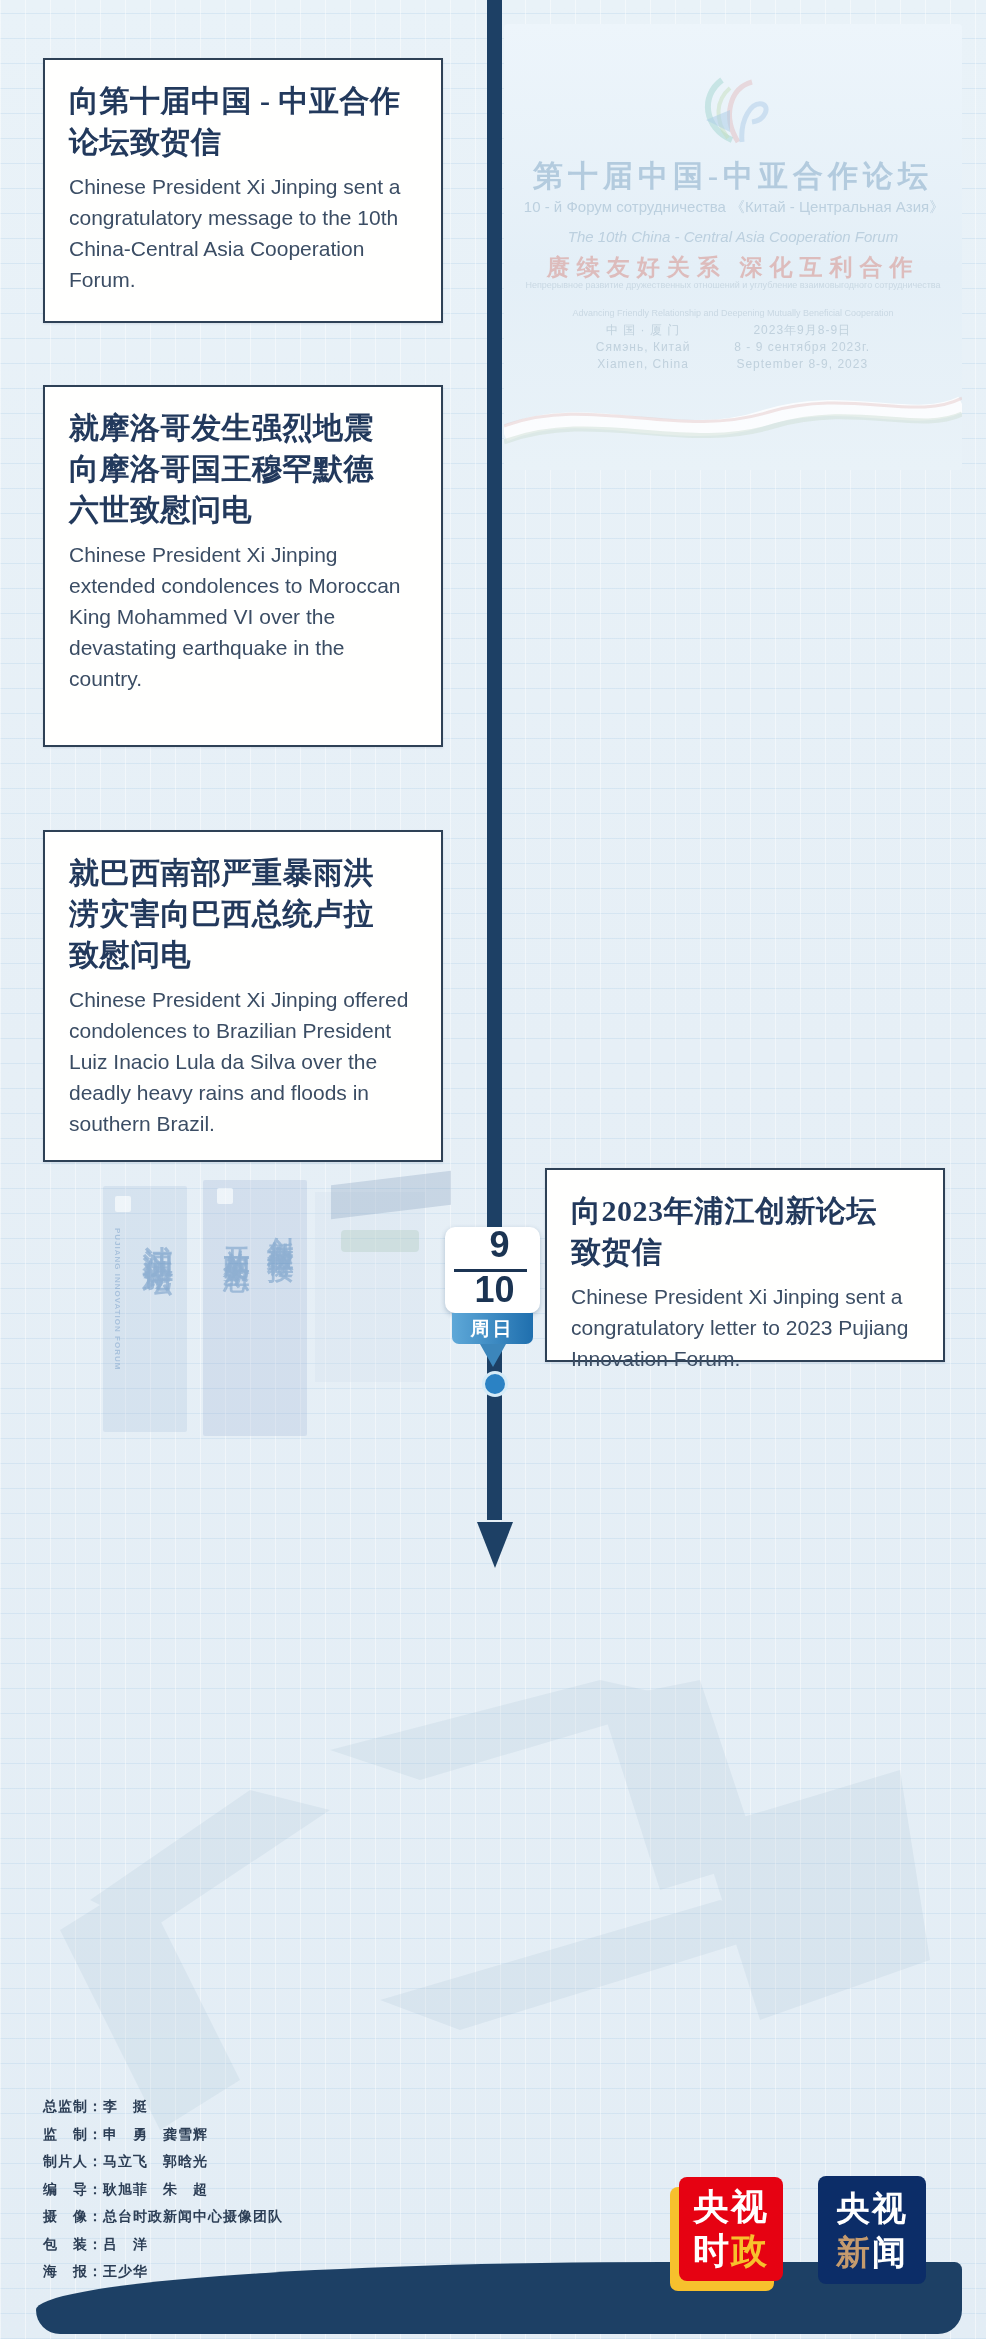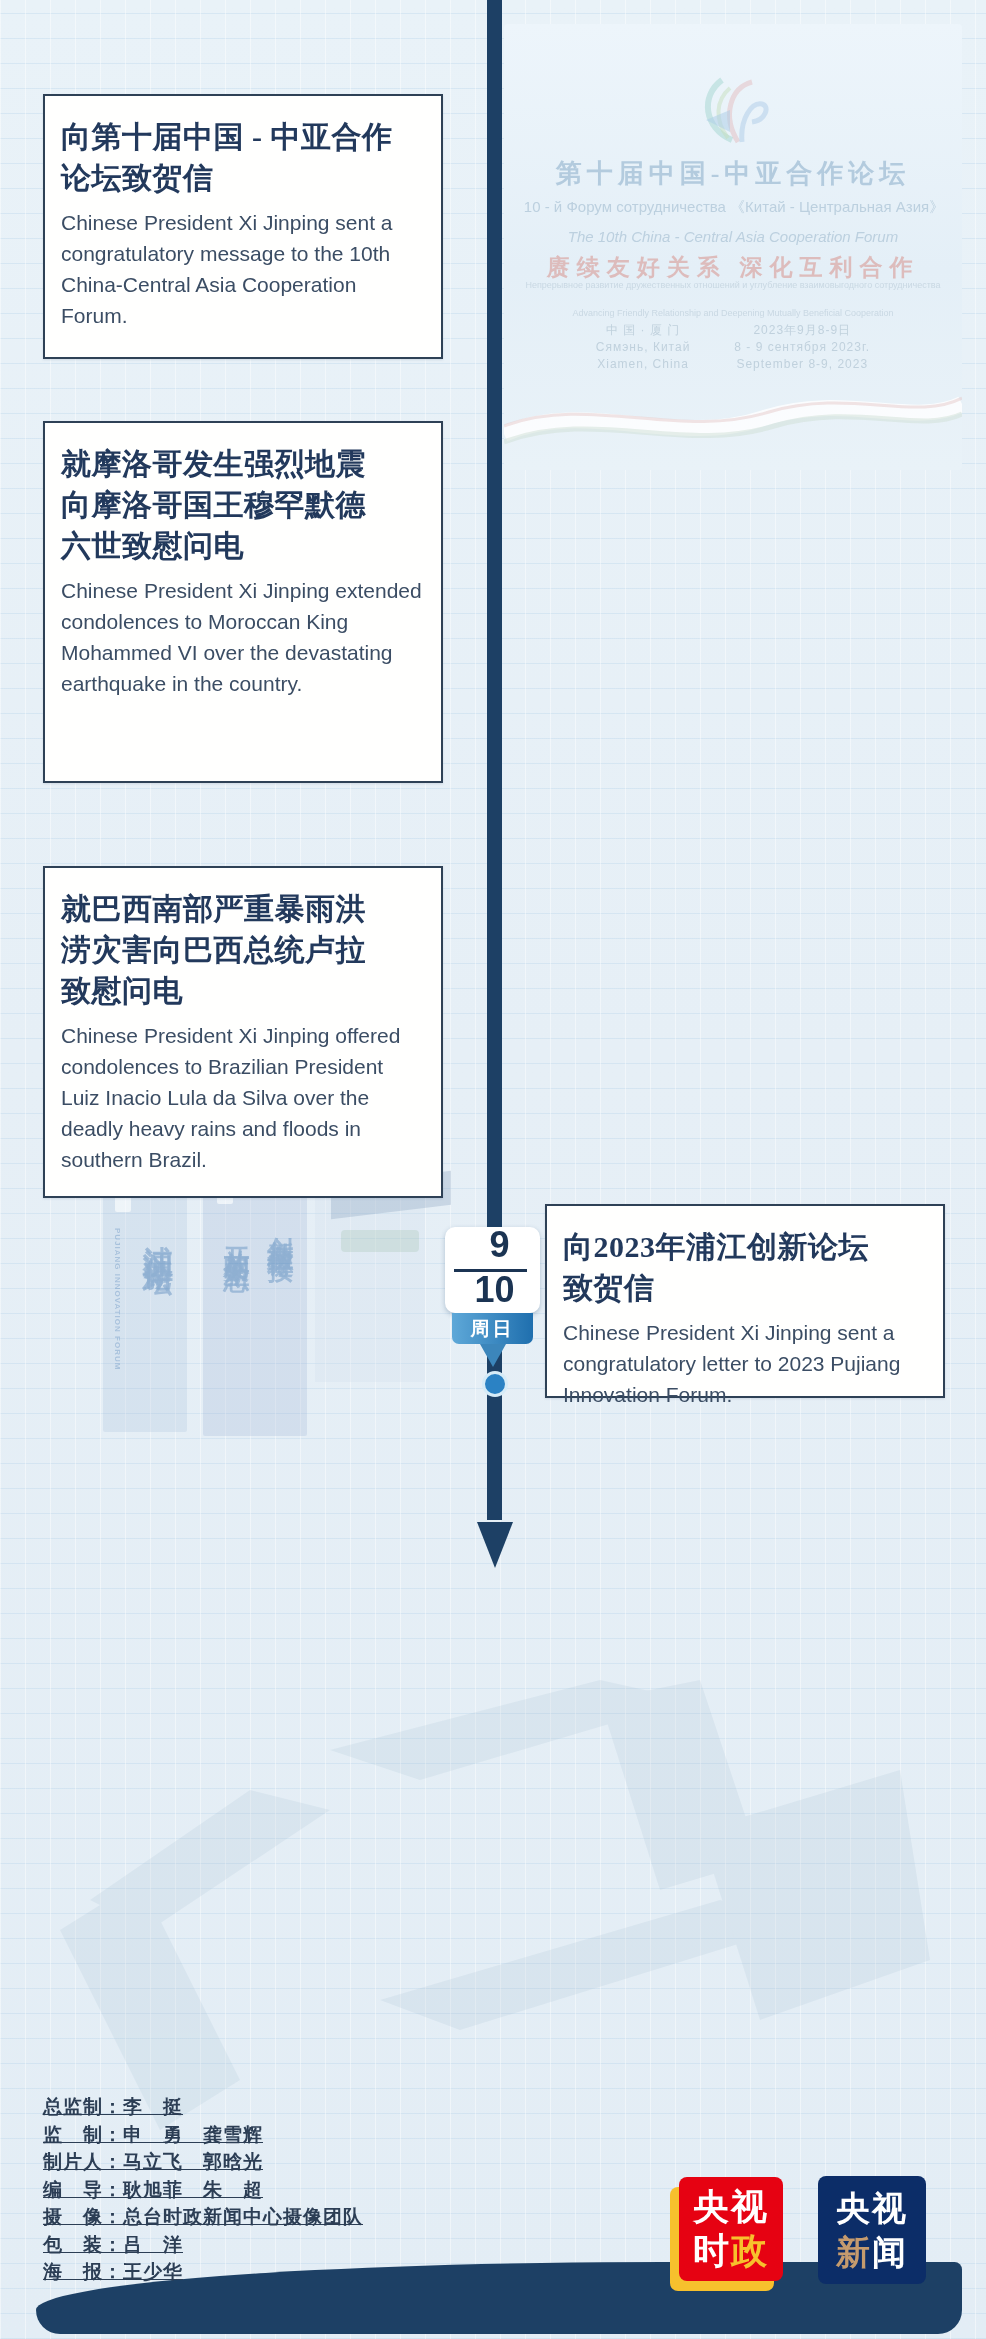--- a/index.html
+++ b/index.html
@@ -17,33 +17,33 @@
     border-radius:680px 8px 26px 26px / 52px 8px 26px 26px;}
   
   .timeline-line{position:absolute;left:487px;top:0;width:15px;height:1520px;background:#1d4065;}
   .timeline-arrow{position:absolute;left:477px;top:1522px;width:0;height:0;
     border-left:18px solid transparent;border-right:18px solid transparent;border-top:46px solid #1d4065;}
   
   .backdrop{position:absolute;left:504px;top:24px;width:458px;height:446px;
     background:linear-gradient(180deg,#edf5fb 0%,#e4eff7 55%,#e9f2f8 100%);border-radius:4px;}
   .backdrop *{text-align:center;}
   .bd-logo{position:absolute;left:186px;top:30px;width:86px;height:96px;opacity:.55;}
-  .bd-title{position:absolute;left:0;width:100%;top:132px;font-size:26px;font-weight:bold;
+  .bd-title{position:absolute;left:0;width:100%;top:132px;font-size:30px;font-weight:bold;
     letter-spacing:5px;color:#b3cbde;font-family:"Liberation Serif",serif;}
   .bd-ru{position:absolute;left:-40px;width:540px;top:174px;font-size:15px;color:#bcd0df;}
   .bd-en{position:absolute;left:0;width:100%;top:204px;font-size:15px;color:#bcd0df;font-style:italic;}
   .bd-slogan{position:absolute;left:0;width:100%;top:228px;font-size:23px;font-weight:bold;
     letter-spacing:7px;color:#ddbcbc;font-family:"Liberation Serif",serif;}
   .bd-tiny{position:absolute;left:0;width:100%;font-size:9px;color:#c9d8e3;}
   .bd-loc-row{position:absolute;left:0;top:298px;width:100%;display:flex;justify-content:center;gap:44px;}
   .bd-col{font-size:12px;line-height:17px;color:#c0d1dd;letter-spacing:1px;text-align:center;}
   .bd-wave{position:absolute;left:0;top:352px;width:458px;height:90px;}
   
   .card{position:absolute;background:#fffffe;border:2px solid #2e4156;box-sizing:border-box;
-    padding:20px 16px;box-shadow:0 1px 2px rgba(60,90,120,.15);margin-top:36px;}
+    padding:20px 24px;box-shadow:0 1px 2px rgba(60,90,120,.15);}
   .card-title{font-family:"Liberation Serif",serif;font-weight:bold;font-size:30px;line-height:41px;
     color:#22395c;letter-spacing:.5px;}
   .card-body{margin-top:9px;font-size:21px;line-height:31px;color:#3b4d64;}
   .card1{left:43px;top:58px;width:400px;height:265px;}
   .card2{left:43px;top:385px;width:400px;height:362px;}
   .card3{left:43px;top:830px;width:400px;height:332px;}
   .card4{left:545px;top:1168px;width:400px;height:194px;}
   
   .photo{position:absolute;left:45px;top:1172px;width:396px;height:272px;opacity:.5;}
   .ph-bldg{position:absolute;background:rgba(205,220,233,.55);}
@@ -69,22 +69,22 @@
   .date-weekday{position:absolute;left:452px;top:1313px;width:81px;height:31px;
     background:linear-gradient(90deg,#5ea8d8,#1f6fae);border-radius:0 0 7px 7px;
     color:#fff;font-size:19px;font-weight:bold;letter-spacing:3px;text-align:center;line-height:31px;}
   .date-pointer{position:absolute;left:480px;top:1344px;width:0;height:0;
     border-left:13px solid transparent;border-right:13px solid transparent;border-top:23px solid #3c86bb;}
   .date-dot{position:absolute;left:482px;top:1371px;width:20px;height:20px;border-radius:50%;
     background:#2b82c4;border:3px solid #d6ebf7;box-sizing:content-box;}
   
   .watermark{position:absolute;left:0;top:1630px;width:986px;height:560px;}
   
-  .credits{position:absolute;left:43px;top:2093px;font-size:19px;font-weight:bold;
-    color:#2c3e55;line-height:27.5px;letter-spacing:1px;text-decoration:underline;}
+  .credits{position:absolute;left:43px;top:2093px;font-size:14px;font-weight:bold;
+    color:#2c3e55;line-height:27.5px;letter-spacing:1px;}
   
   .logo-sz{position:absolute;left:670px;top:2177px;width:116px;height:116px;}
   .logo-sz-gold{position:absolute;left:0;top:10px;width:104px;height:104px;background:#f7c02d;border-radius:8px;}
   .logo-sz-red{position:absolute;left:9px;top:0;width:104px;height:104px;background:#e60212;border-radius:8px;
     display:flex;flex-direction:column;align-items:center;justify-content:center;
     font-family:"Liberation Serif",serif;font-weight:bold;font-size:36px;line-height:44px;color:#fff;}
   .logo-xw{position:absolute;left:818px;top:2176px;width:108px;height:108px;background:#0c2d68;border-radius:8px;
     display:flex;flex-direction:column;align-items:center;justify-content:center;
     font-weight:bold;font-size:34px;line-height:44px;color:#fff;}
   .gold{color:#f7c02d;} .tan{color:#c59b6e;}

